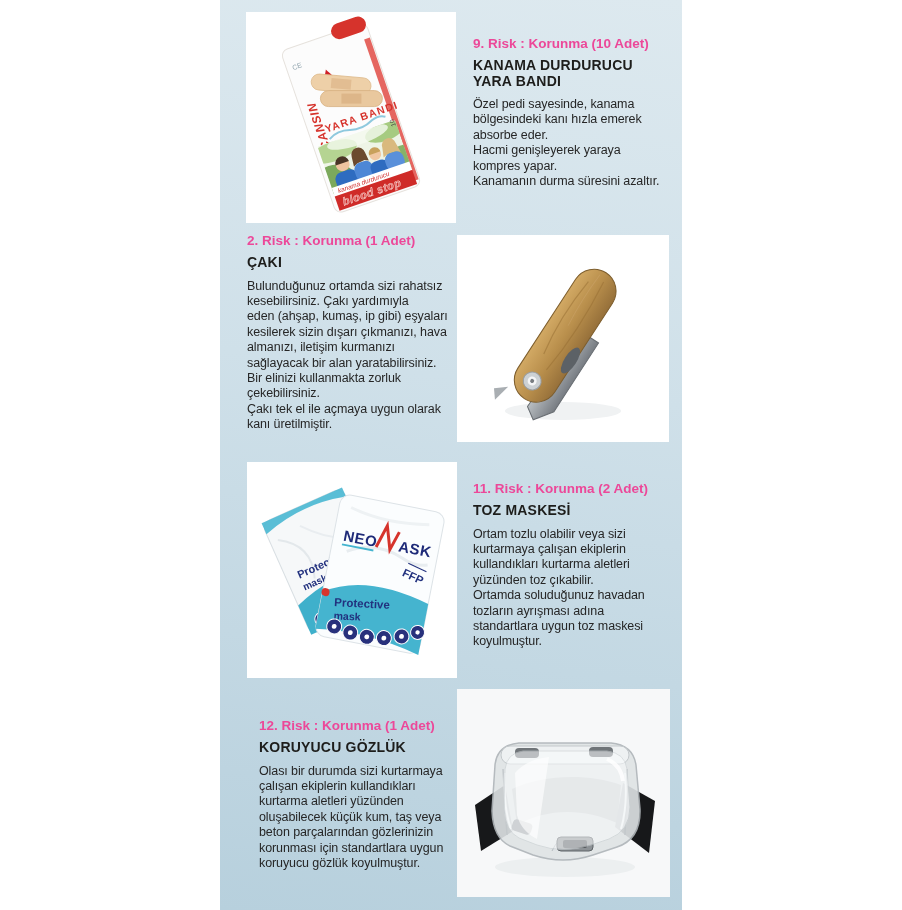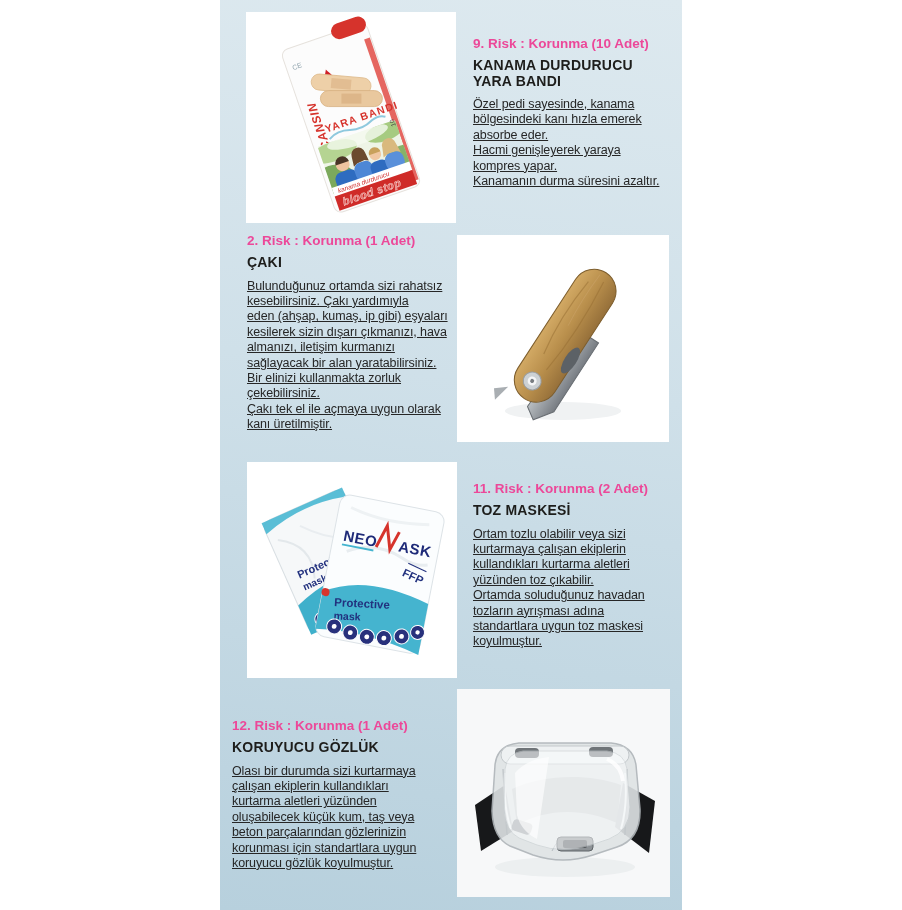--- a/index.html
+++ b/index.html
@@ -21,21 +21,21 @@
   .risk{
     color:#ec4899;font-weight:bold;font-size:13.5px;line-height:16px;
     margin:0 0 6px 0;white-space:nowrap;
   }
   .title{
     color:#1d1d1b;font-weight:bold;font-size:14px;line-height:15.5px;
     letter-spacing:.2px;margin:0 0 8px 0;
   }
   .title div{white-space:nowrap;}
   .body{color:#262626;font-size:12.5px;line-height:15.4px;letter-spacing:-0.1px;}
-  .body div{white-space:nowrap;text-decoration:underline;}
+  .body div{white-space:nowrap;}
   svg text{font-family:"Liberation Sans","DejaVu Sans",sans-serif;}
 </style>
 </head>
 <body>
 
 <div class="panel"></div>
 
 <div class="card" style="left:246px;top:12px;width:210px;height:211px">
   <svg viewBox="0 0 210 211">
     <g transform="rotate(-19 105 106)">
@@ -229,21 +229,21 @@
     <div>kurtarmaya çalışan ekiplerin</div>
     <div>kullandıkları kurtarma aletleri</div>
     <div>yüzünden toz çıkabilir.</div>
     <div>Ortamda soluduğunuz havadan</div>
     <div>tozların ayrışması adına</div>
     <div>standartlara uygun toz maskesi</div>
     <div>koyulmuştur.</div>
   </div>
 </div>
 
-<div class="textcol" style="left:232px;top:718px;width:215px">
+<div class="textcol" style="left:259px;top:718px;width:215px">
   <div class="risk">12. Risk : Korunma (1 Adet)</div>
   <div class="title">
     <div>KORUYUCU GÖZLÜK</div>
   </div>
   <div class="body">
     <div>Olası bir durumda sizi kurtarmaya</div>
     <div>çalışan ekiplerin kullandıkları</div>
     <div>kurtarma aletleri yüzünden</div>
     <div>oluşabilecek küçük kum, taş veya</div>
     <div>beton parçalarından gözlerinizin</div>

